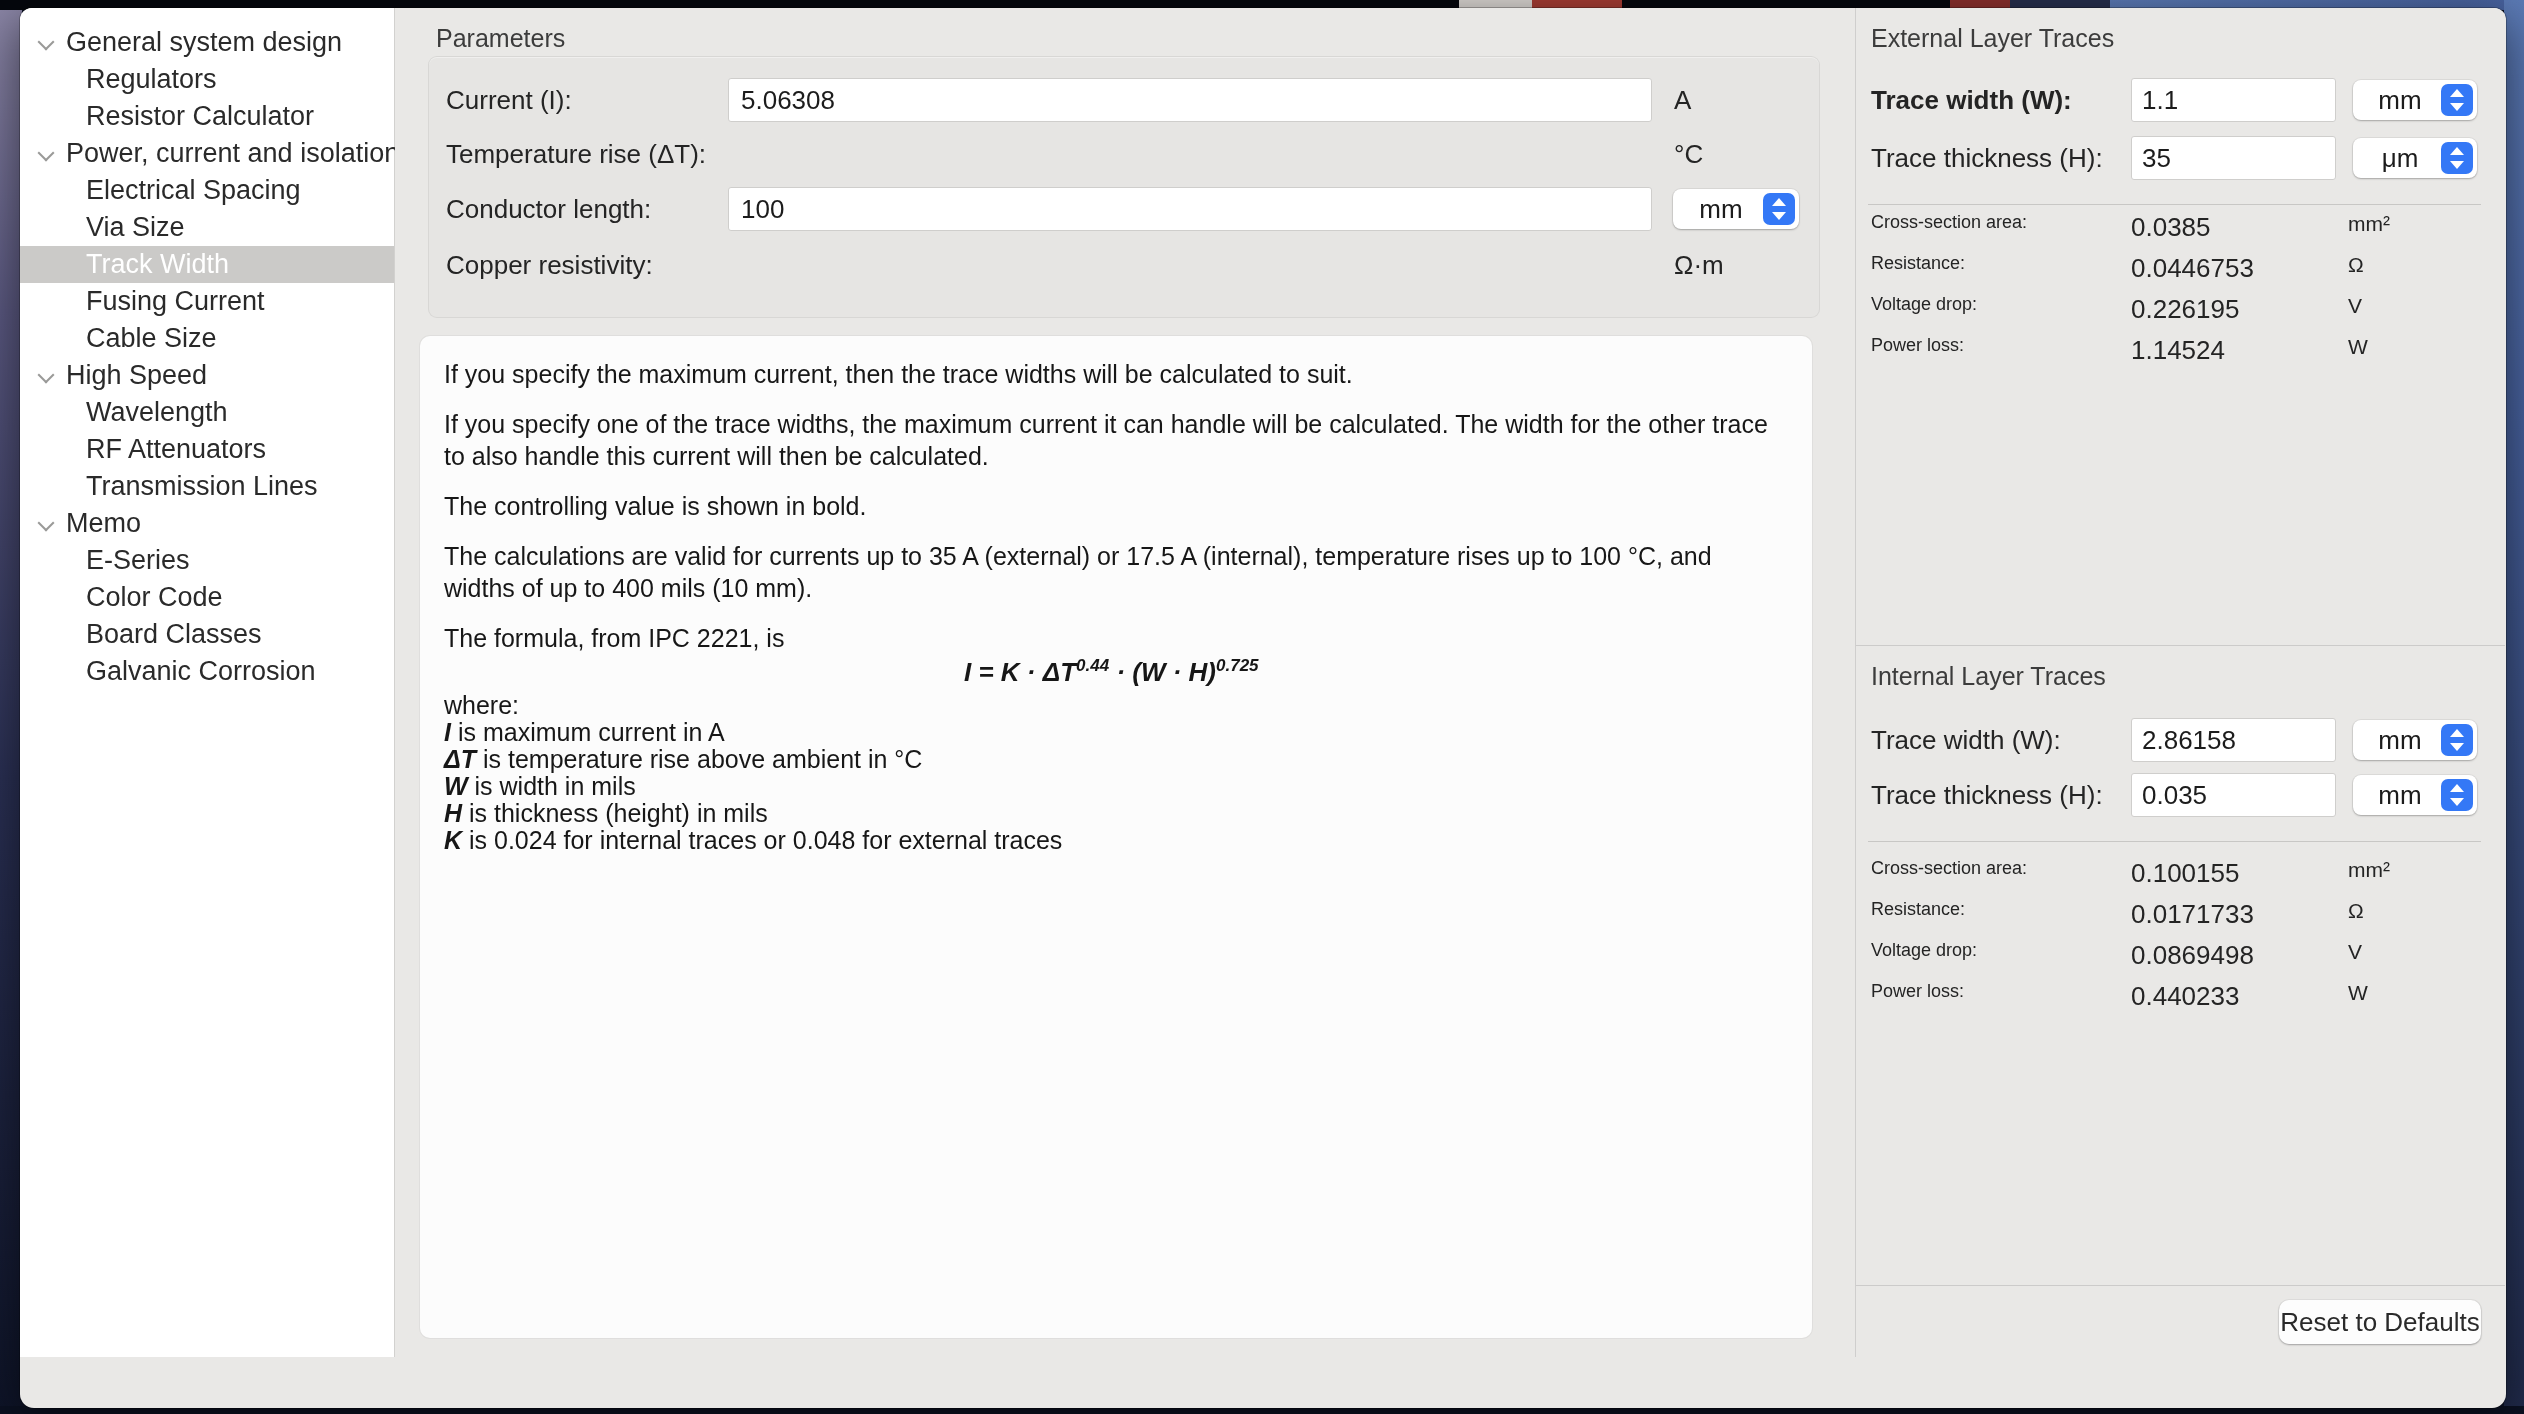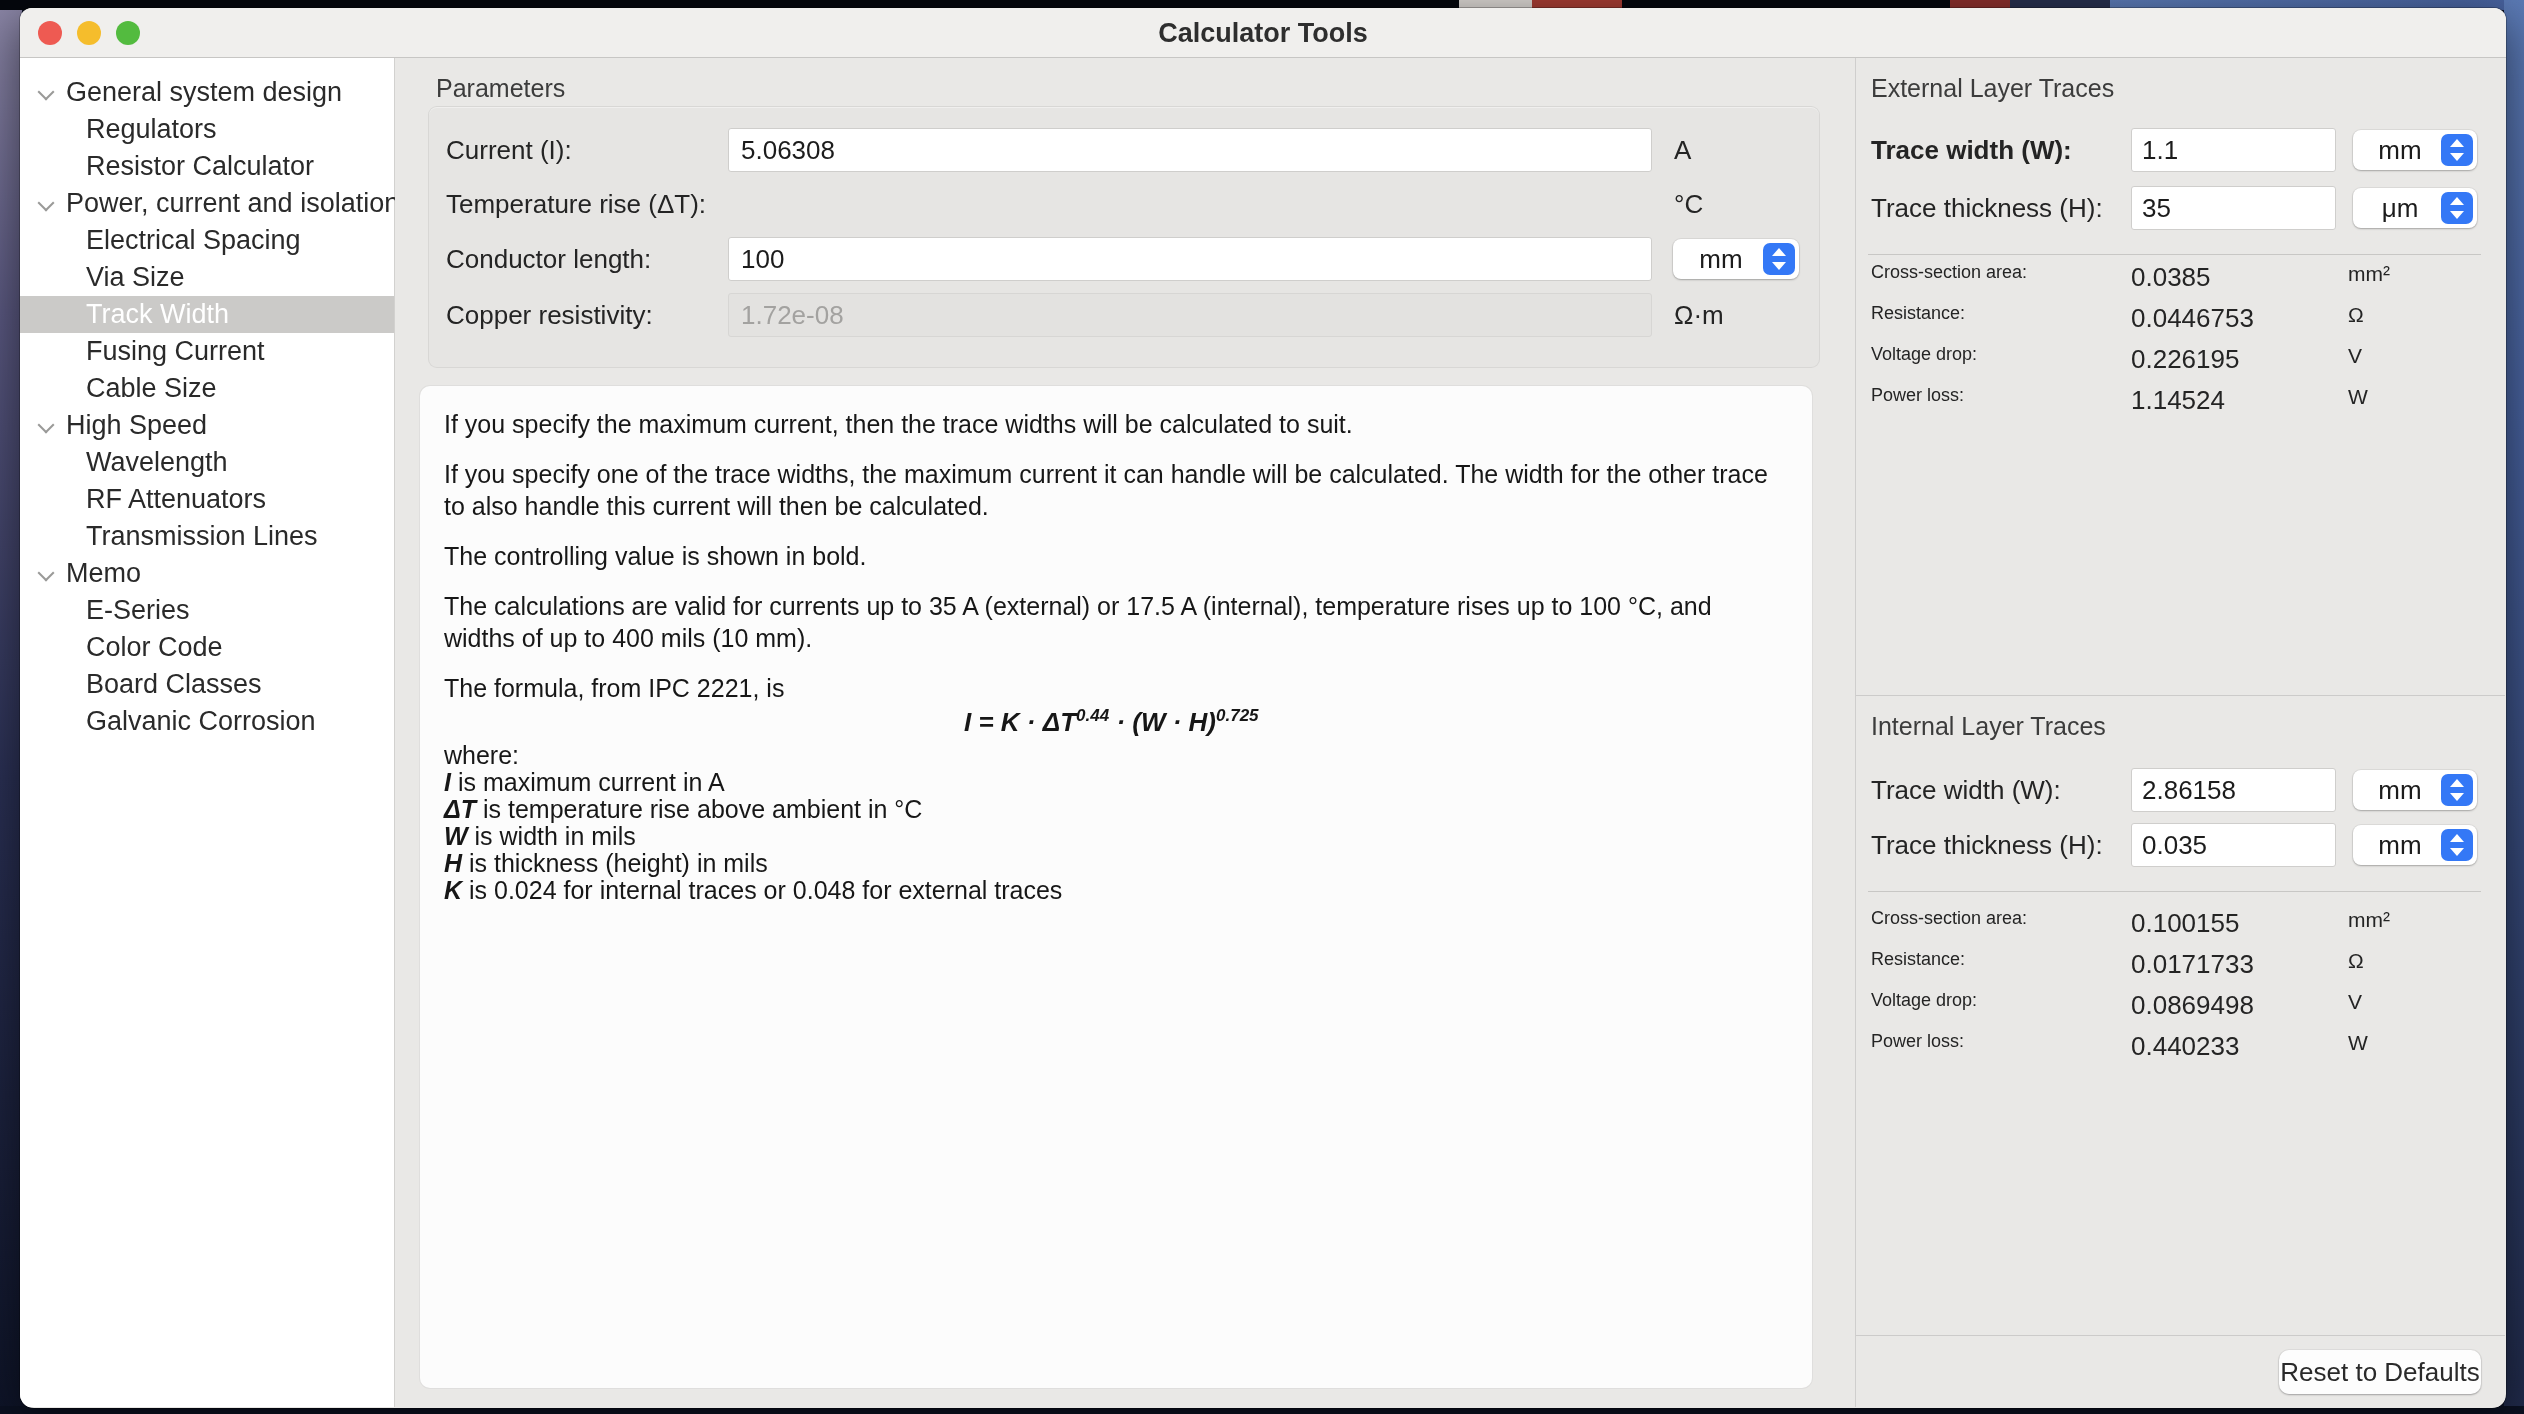--- a/index.html
+++ b/index.html
@@ -115,28 +115,20 @@
   <div class="blob" style="left:1532px;width:90px;background:#a43c33;"></div>
   <div class="blob" style="left:1950px;width:60px;background:#8a2f2c;"></div>
   <div class="blob" style="left:2010px;width:100px;background:#27304e;"></div>
   <div class="blob" style="left:2110px;width:414px;background:linear-gradient(90deg,#5b7ab5,#46609c);"></div>
 </div>
 <div class="desk-right"></div>
 <div class="desk-bottom"></div>
 
 <div class="window">
 
-  <div class="titlebar">
-    <div class="lights">
-      <div class="light" style="background:#ee5a52;"></div>
-      <div class="light" style="background:#f5bd2c;"></div>
-      <div class="light" style="background:#53bb3f;"></div>
-    </div>
-    <div class="title">Calculator Tools</div>
-  </div>
 
   <div class="body-row">
 
     <div class="sidebar">
       <div class="tree-item">
         <span class="chev"></span>
         <span class="lbl-parent">General system design</span>
       </div>
       <div class="tree-item">
         <span class="lbl-child">Regulators</span>
@@ -206,21 +198,20 @@
       <div class="param-unit" style="top:124px;">°C</div>
 
       <div class="param-label" style="top:179px;">Conductor length:</div>
       <input class="param-input" style="top: 179px;" value="100">
       <div class="unit-select" style="left:1278px; top:181px; width:126px;">
         <span class="us-label">mm</span>
         <span class="stepper"></span>
       </div>
 
       <div class="param-label" style="top:235px;">Copper resistivity:</div>
-      <input class="param-input disabled" style="top: 235px;" value="1.72e-08">
       <div class="param-unit" style="top:235px;">Ω·m</div>
 
       <div class="desc-box">
         <p>If you specify the maximum current, then the trace widths will be calculated to suit.</p>
         <p>If you specify one of the trace widths, the maximum current it can handle will be calculated. The width for the other trace to also handle this current will then be calculated.</p>
         <p>The controlling value is shown in bold.</p>
         <p>The calculations are valid for currents up to 35 A (external) or 17.5 A (internal), temperature rises up to 100 °C, and widths of up to 400 mils (10 mm).</p>
         <div>The formula, from IPC 2221, is</div>
         <div class="formula-line"><span>I = K · ΔT</span><sup>0.44</sup><span> · (W · H)</span><sup>0.725</sup></div>
         <div class="where-block">

